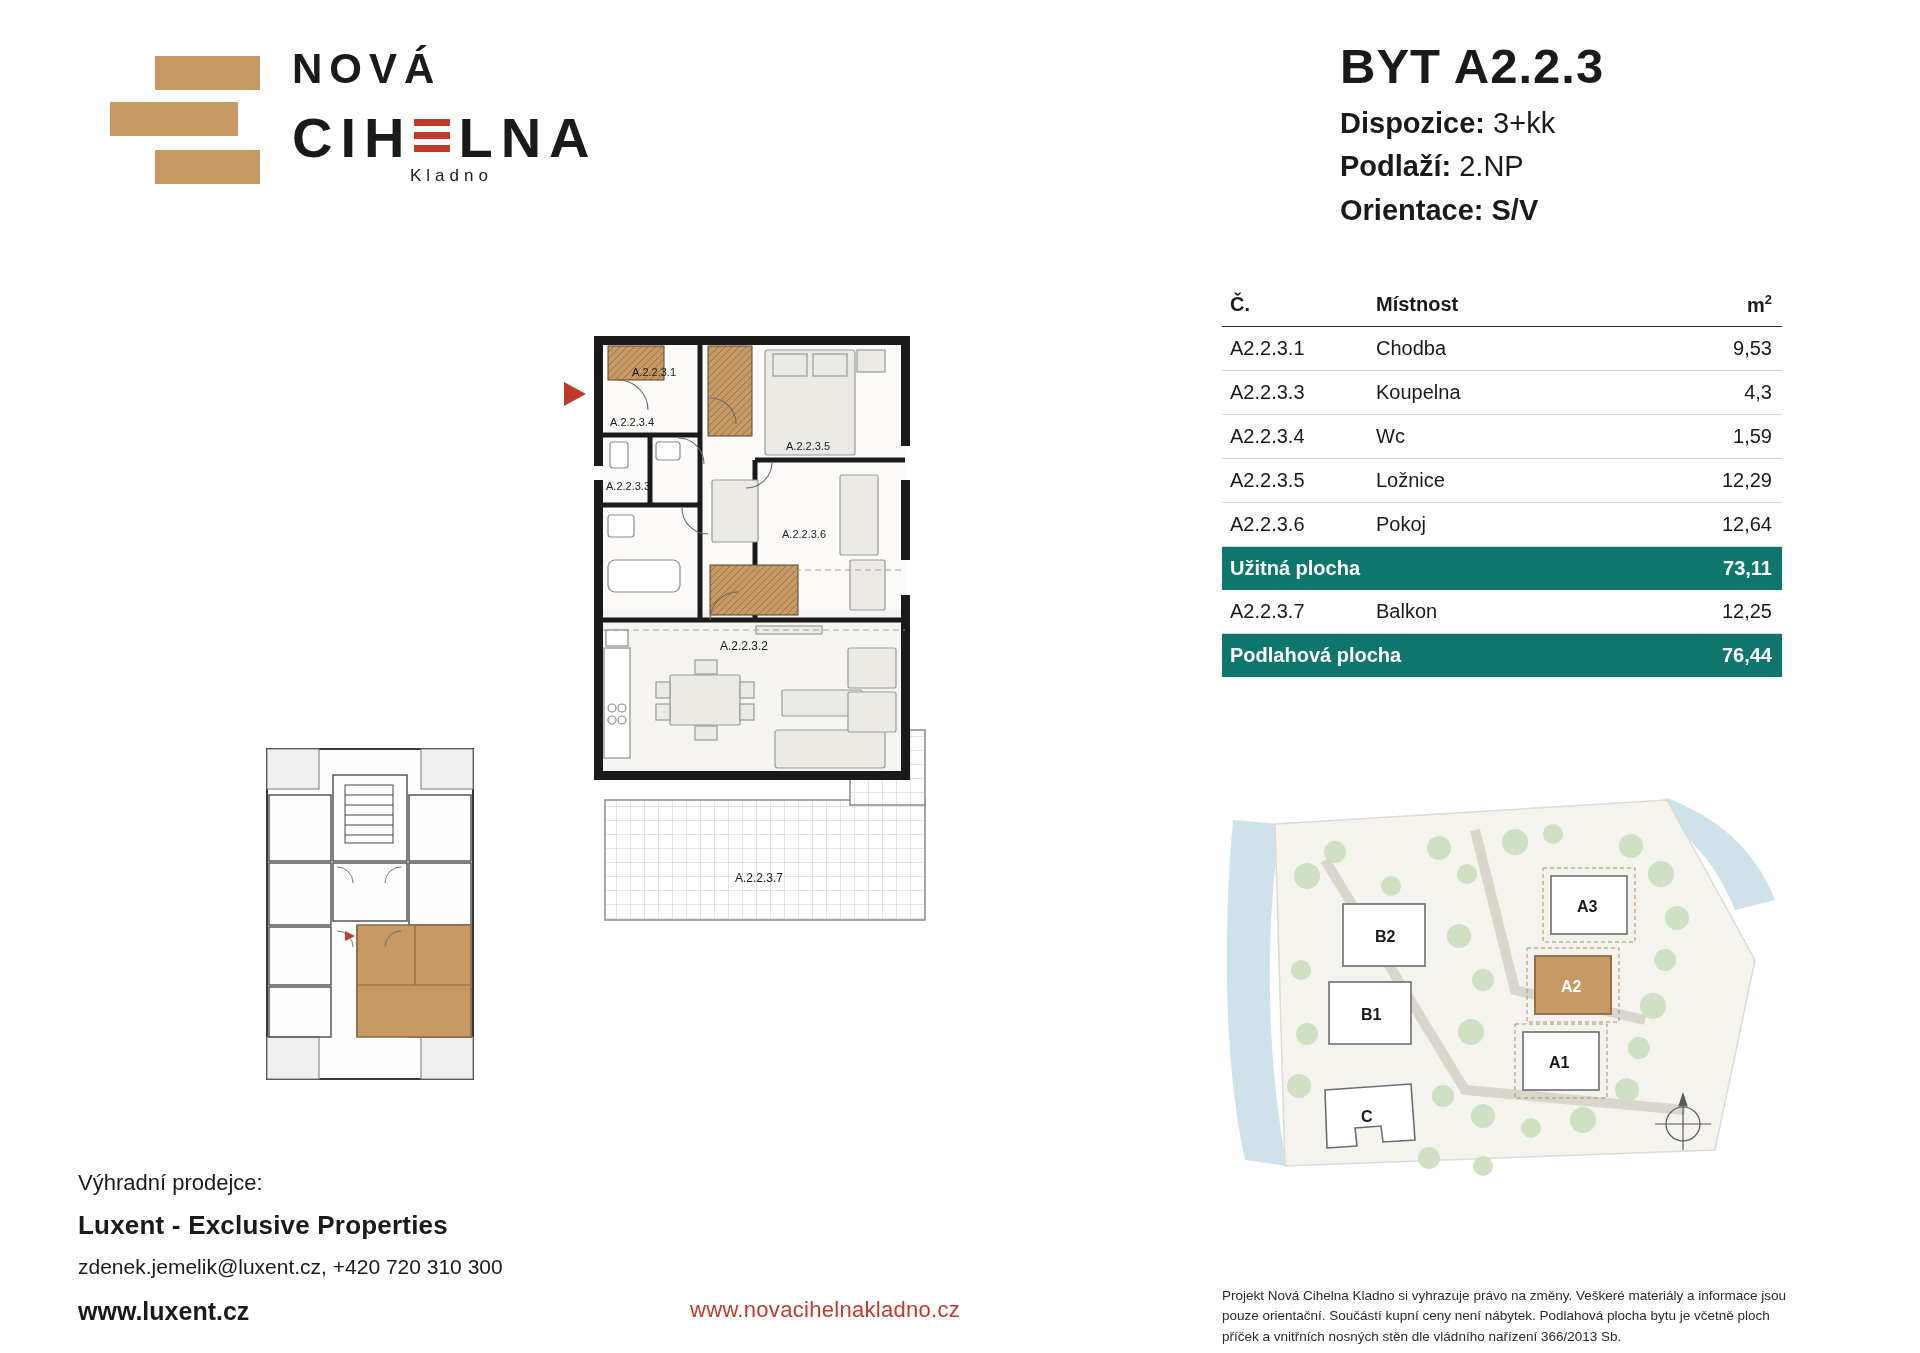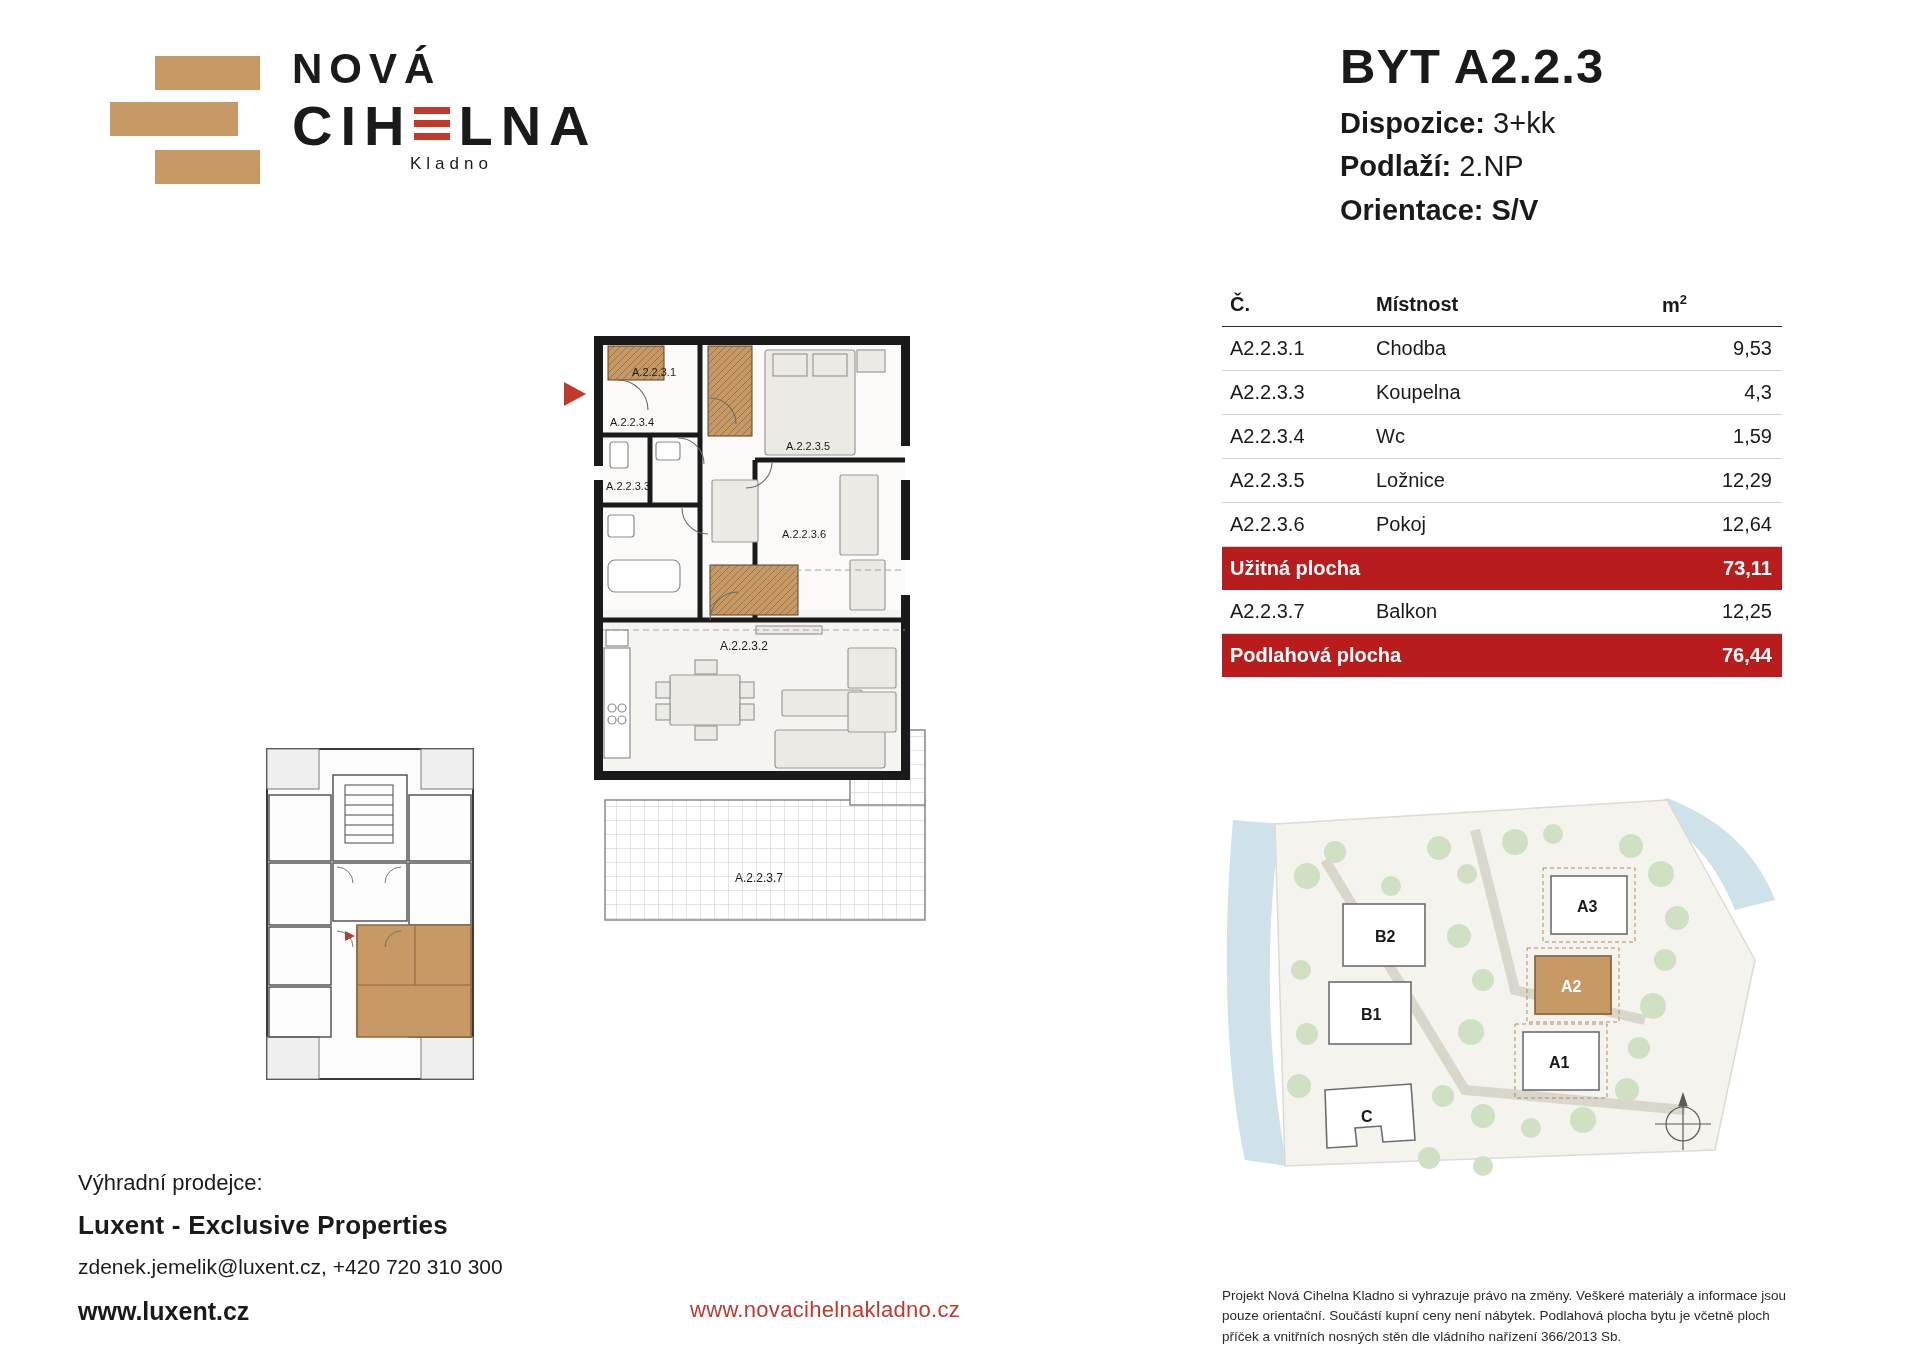--- a/index.html
+++ b/index.html
@@ -38,21 +38,21 @@
   #logo-nova {
     font-size: 42px;
     font-weight: 700;
     letter-spacing: 7px;
     color: #1a1a1a;
     line-height: 1;
   }
   #logo-cihelna-row {
     display: flex;
     align-items: baseline;
-    margin-top: 8px;
+    margin-top: 20px;
   }
   #logo-cihelna-1, #logo-cihelna-2 {
     font-size: 56px;
     font-weight: 700;
     letter-spacing: 8px;
     line-height: 1;
     color: #1a1a1a;
   }
   #logo-e {
     display: inline-block;
@@ -101,31 +101,31 @@
   }
   #room-table th {
     font-weight: 700;
     text-align: left;
     padding: 4px 0 9px 0;
     font-size: 20px;
     border-bottom: 1.5px solid #2b2b2b;
   }
   #room-table th.c-num { width: 140px; padding-left: 8px; }
   #room-table th.c-name { width: 300px; padding-left: 14px;}
-  #room-table th.c-area { padding-right: 10px; margin-top: 8px; }
+  #room-table th.c-area { text-align: right; padding-right: 10px; margin-top: 8px; }
   #room-table td {
     padding: 10px 0;
     border-bottom: 1px solid #d6d6d6;
     font-size: 20px;
   }
   #room-table td.c-num { padding-left: 8px; }
   #room-table td.c-name { padding-left: 14px; }
   #room-table td.c-area { text-align: right; padding-right: 10px; margin-top: 37px; }
   #room-table tr.sum td {
-    background: #b91c1c;
+    background: #0f766e;
     color: #ffffff;
     font-weight: 700;
     border-bottom: none;
   }
   #room-table tr.sum td.c-num { }
   .sup { font-size: 13px; vertical-align: super; }
 
   
   #floorplan {
     position: absolute;

